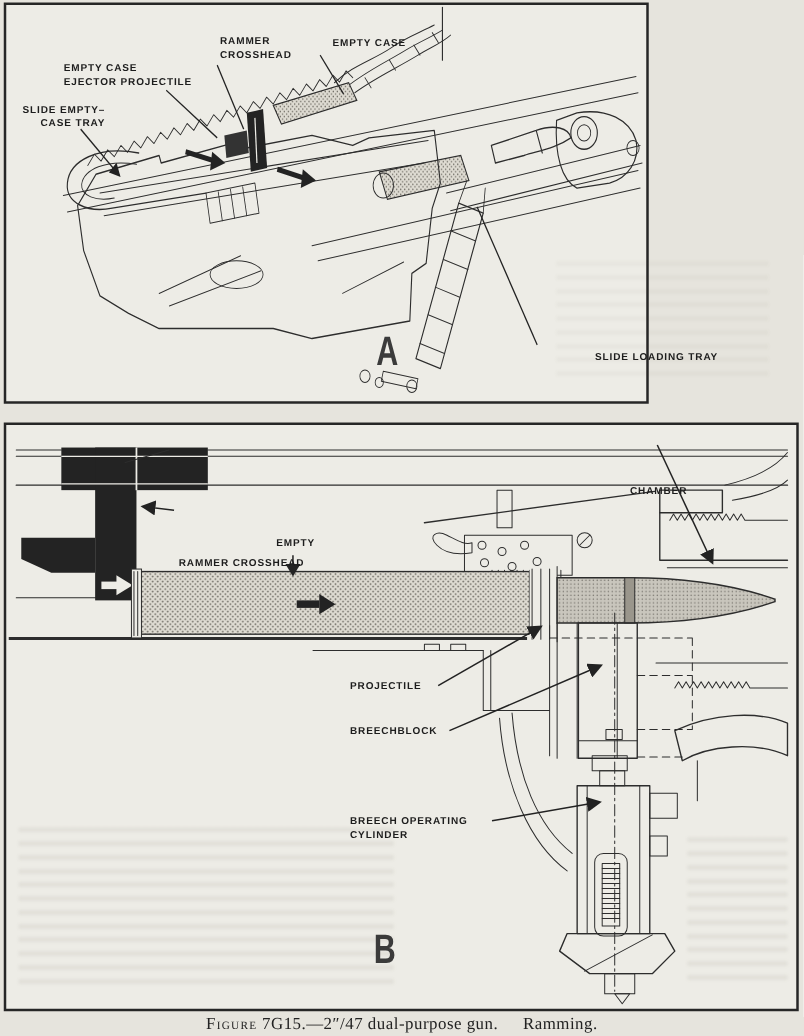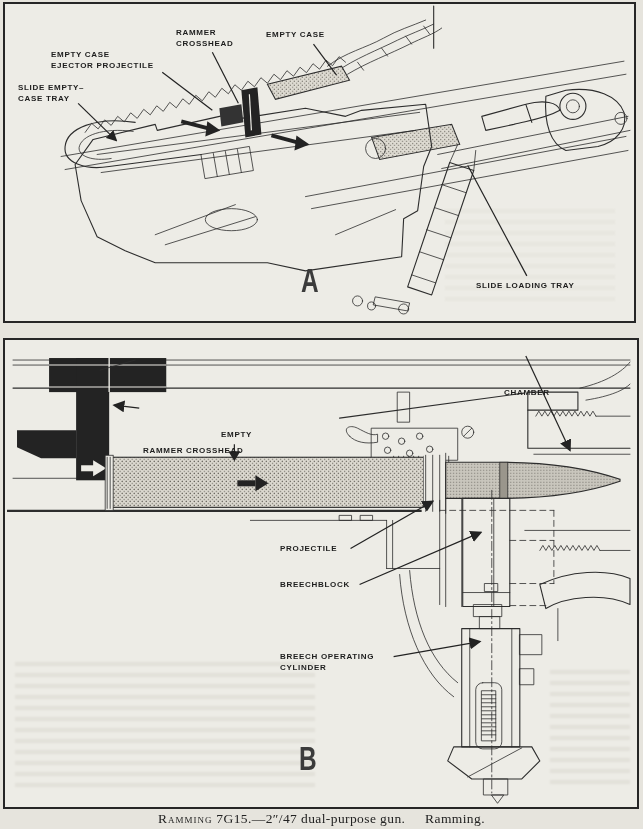--- a/index.html
+++ b/index.html
@@ -40,21 +40,21 @@
   .ink{stroke:#2d2d2d;fill:none;stroke-width:1.1;stroke-linejoin:round;stroke-linecap:round;}
   .thin{stroke-width:0.8;}
   .solid{fill:#232323;stroke:none;}
   .leader{stroke:#222;fill:none;stroke-width:1.2;}
 </style>
 </head>
 <body>
 
 <div class="page">
 
-  <div class="panel" style="left:3px;top:2px;width:633px;height:321px;">
+  <div class="panel" style="left:3px;top:2px;width:516px;height:321px;">
 
     <svg viewBox="0 0 628 316" preserveAspectRatio="none">
       <defs>
         <pattern id="stipA" patternUnits="userSpaceOnUse" width="4" height="4">
           <rect width="4" height="4" fill="#dedbd2"></rect>
           <circle cx="1" cy="1" r="0.65" fill="#6b6860"></circle>
           <circle cx="3" cy="3" r="0.65" fill="#6b6860"></circle>
         </pattern>
         <marker id="ahA" viewBox="0 0 10 10" refX="8.5" refY="5" markerWidth="9" markerHeight="9" orient="auto">
           <path d="M0,0 L10,5 L0,10 z" fill="#222"></path>
@@ -149,21 +149,21 @@
       <span>RAMMER</span>
       <span>CROSSHEAD</span>
     </div>
     <div class="lbl" style="left:261px;top:25px;">
       <span>EMPTY CASE</span>
     </div>
     <div class="lbl" style="left:46px;top:45px;">
       <span>EMPTY CASE</span>
       <span>EJECTOR PROJECTILE</span>
     </div>
-    <div class="lbl" style="left:13px;top:78px;">
+    <div class="lbl" style="left:13px;top:78px;text-align:right;">
       <span>SLIDE EMPTY–</span>
       <span>CASE TRAY</span>
     </div>
     <div class="lbl" style="left:471px;top:276px;">
       <span>SLIDE LOADING TRAY</span>
     </div>
     <div class="plet" style="left:296px;top:258px;">A</div>
   </div>
 
   <div class="panel" style="left:3px;top:338px;width:636px;height:471px;">
@@ -316,17 +316,17 @@
       <span>BREECHBLOCK</span>
     </div>
     <div class="lbl" style="left:275px;top:311px;">
       <span>BREECH OPERATING</span>
       <span>CYLINDER</span>
     </div>
     <div class="plet" style="left:294px;top:400px;">B</div>
   </div>
 
   <div class="caption">
-    <span class="figword">Ramming</span>
+    <span class="figword">Figure</span>
     <span>7G15.—2″/47 dual-purpose gun.</span>
     <span class="tail">Ramming.</span>
   </div>
 </div>
 
 </body></html>

